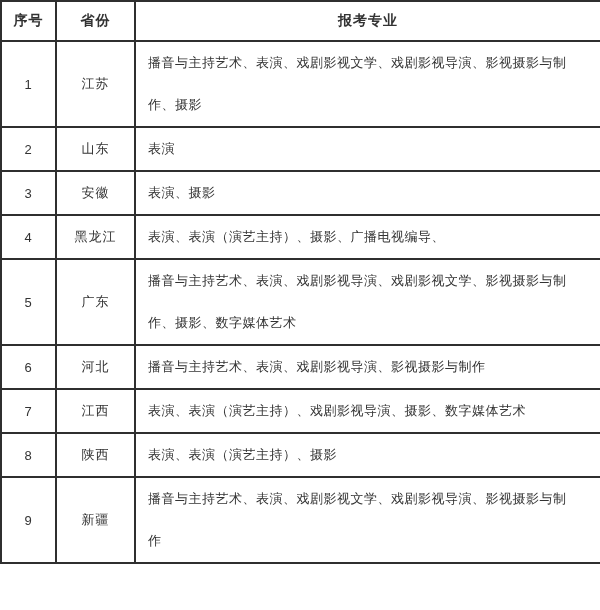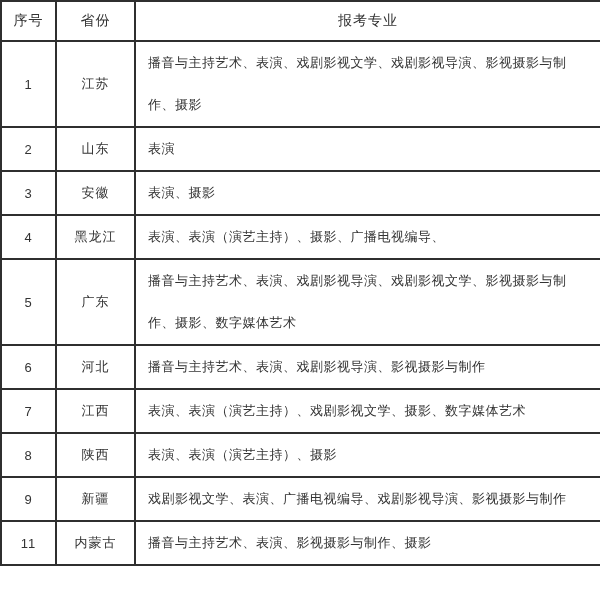--- a/index.html
+++ b/index.html
@@ -29,21 +29,21 @@
     background: #ffffff;
     vertical-align: middle;
   }
   col.col-no { width: 55px; }
   col.col-prov { width: 79px; }
   col.col-majors { width: 466px; }
 
   tr.header-row th {
     height: 40px;
     font-size: 14px;
-    font-weight: 400;
+    font-weight: 700;
     text-align: center;
     letter-spacing: 1px;
   }
   tr.data-row { height: 44px; }
   tr.data-row.tall { height: 86px; }
 
   td.no-cell, td.prov-cell {
     text-align: center;
     font-size: 13px;
     letter-spacing: 1px;
@@ -107,36 +107,31 @@
 
   <tr class="data-row">
     <td class="no-cell">6</td>
     <td class="prov-cell">河北</td>
     <td class="majors-cell">播音与主持艺术、表演、戏剧影视导演、影视摄影与制作</td>
   </tr>
 
   <tr class="data-row">
     <td class="no-cell">7</td>
     <td class="prov-cell">江西</td>
-    <td class="majors-cell">表演、表演（演艺主持）、戏剧影视文学、摄影、数字媒体艺术</td>
+    <td class="majors-cell">表演、表演（演艺主持）、戏剧影视导演、摄影、数字媒体艺术</td>
   </tr>
 
   <tr class="data-row">
     <td class="no-cell">8</td>
     <td class="prov-cell">陕西</td>
     <td class="majors-cell">表演、表演（演艺主持）、摄影</td>
   </tr>
 
   <tr class="data-row">
     <td class="no-cell">9</td>
     <td class="prov-cell">新疆</td>
-    <td class="majors-cell">戏剧影视文学、表演、广播电视编导、戏剧影视导演、影视摄影与制作</td>
+    <td class="majors-cell">播音与主持艺术、表演、戏剧影视文学、戏剧影视导演、影视摄影与制作</td>
   </tr>
 
 
-  <tr class="data-row">
-    <td class="no-cell">11</td>
-    <td class="prov-cell">内蒙古</td>
-    <td class="majors-cell">播音与主持艺术、表演、影视摄影与制作、摄影</td>
-  </tr>
 </tbody>
   </table>
 </div>
 
 </body></html>

